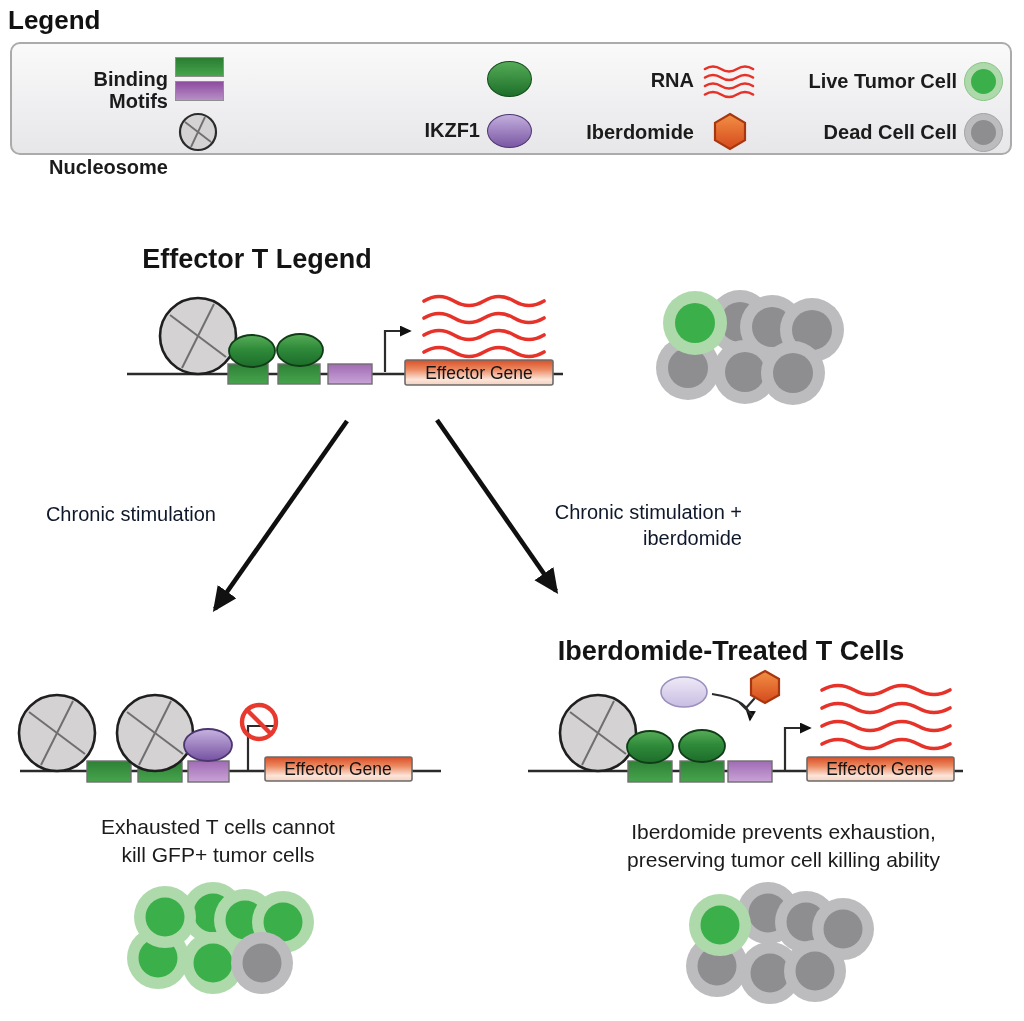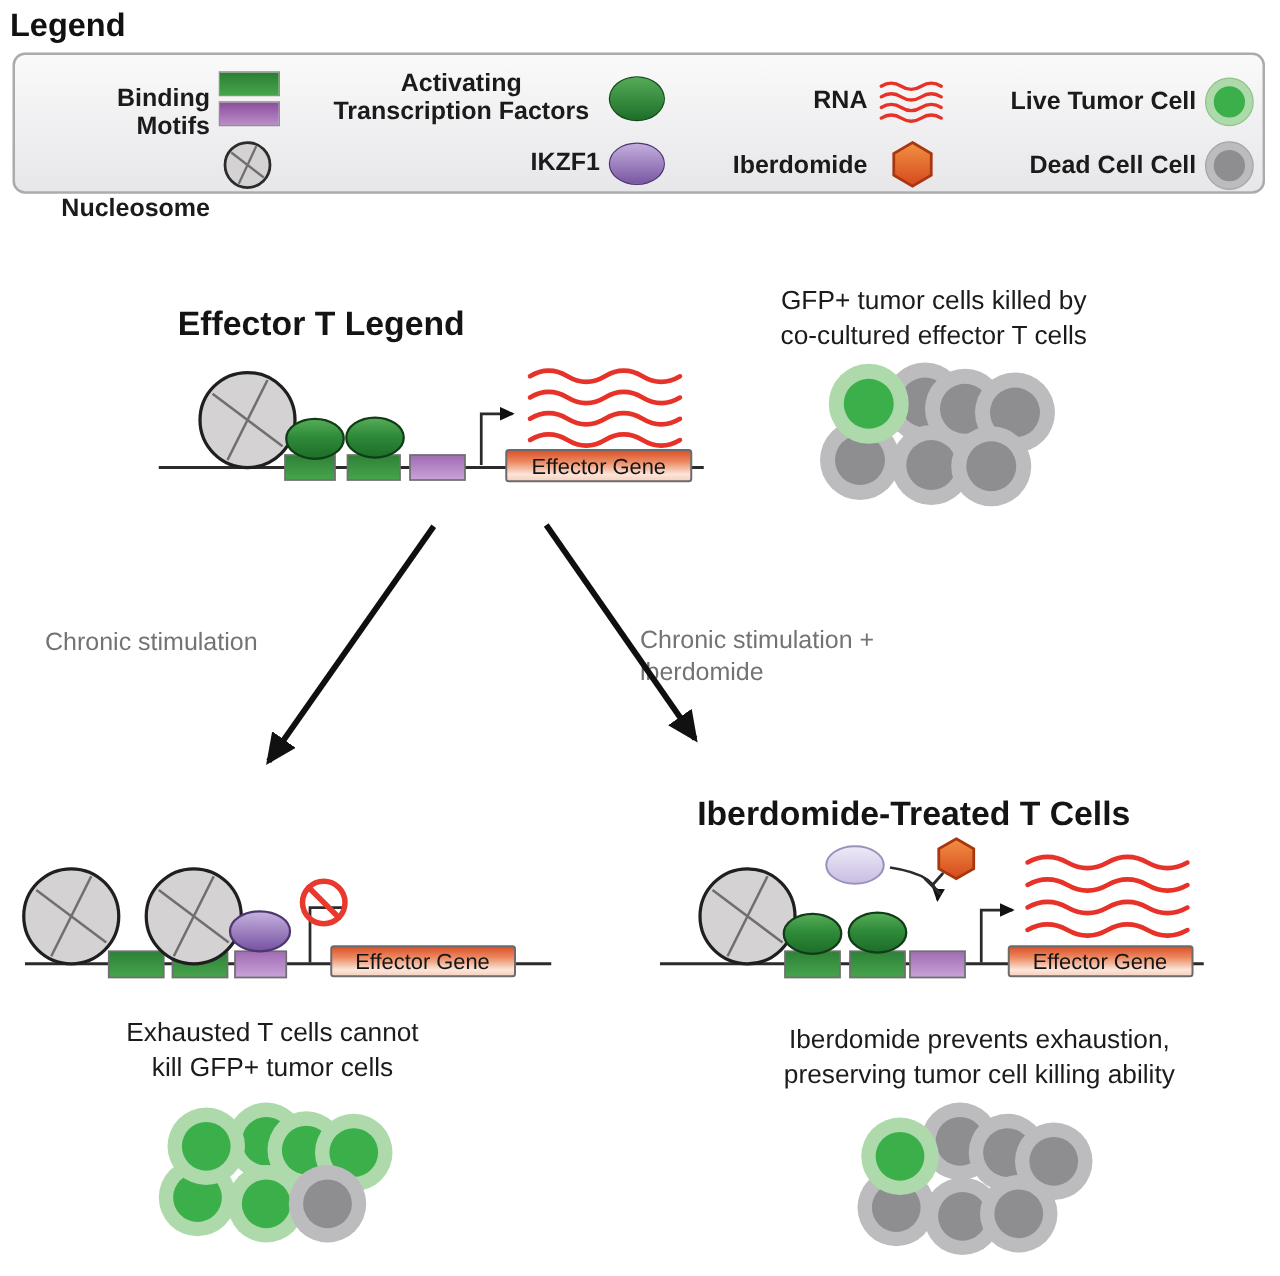--- a/index.html
+++ b/index.html
@@ -24,21 +24,21 @@
   .oval.ikzf1{width:45px;height:34px;background:linear-gradient(180deg,#c3aedd,#7a57a3);border:1.8px solid #4d3671;}
   .cellglyph{position:absolute;border-radius:50%;display:flex;align-items:center;justify-content:center;box-sizing:border-box;}
   .cellglyph .nuc{border-radius:50%;}
   .cellglyph.live{width:39px;height:39px;background:#aedaab;border:1px solid #8cc489;}
   .cellglyph.live .nuc{width:25px;height:25px;background:#3bb04a;}
   .cellglyph.dead{width:39px;height:39px;background:#bcbcbe;border:1px solid #a4a4a6;}
   .cellglyph.dead .nuc{width:25px;height:25px;background:#8e8e91;}
   .icon{position:absolute;}
   .sec-title{position:absolute;font-weight:bold;font-size:27px;color:#141414;}
   .caption{position:absolute;font-size:21px;line-height:28px;color:#1b1b1b;white-space:pre-line;text-align:center;}
-  .alabel{position:absolute;font-size:20px;line-height:26px;color:#737373;white-space:pre-line;text-align:left;}
+  .alabel{position:absolute;font-size:20px;line-height:26px;color:#0f172a;white-space:pre-line;text-align:right;}
   #diagram{position:absolute;left:0;top:0;}
   #diagram text{font-family:"Liberation Sans","DejaVu Sans",sans-serif;}
 </style>
 </head>
 <body>
 
 <div class="canvas">
 
   <div class="legend-title">Legend</div>
 
@@ -47,22 +47,20 @@
     <div class="swatch green" style="left:163px;top:13px;"></div>
     <div class="swatch purple" style="left:163px;top:37px;"></div>
 
     <div class="llabel right" style="left:18px;top:64px;width:138px;margin-top:48px;">Nucleosome</div>
     <svg class="icon" style="left:165px;top:67px;" width="42" height="42" viewBox="0 0 42 42">
       <circle cx="21" cy="21" r="18" fill="#d4d2d3" stroke="#2b2b2b" stroke-width="2.2"></circle>
       <line x1="8" y1="11" x2="34" y2="31" stroke="#6f6f6f" stroke-width="1.8"></line>
       <line x1="28" y1="6" x2="14" y2="36" stroke="#6f6f6f" stroke-width="1.8"></line>
     </svg>
 
-    <div class="llabel center" style="left:242px;top:12px;width:230px;">Activating
-Transcription Factors</div>
     <div class="oval tf" style="left:475px;top:17px;"></div>
 
     <div class="llabel right" style="left:330px;top:75px;width:138px;">IKZF1</div>
     <div class="oval ikzf1" style="left:475px;top:70px;"></div>
 
     <div class="llabel right" style="left:550px;top:25px;width:132px;">RNA</div>
     <svg class="icon" style="left:690px;top:20px;" width="56" height="36" viewBox="0 0 56 36">
       <g fill="none" stroke="#e63228" stroke-width="2.6" stroke-linecap="round">
         <path d="M3,5 q8,-5 16,0 t16,0 t16,0"></path>
         <path d="M3,13.5 q8,-5 16,0 t16,0 t16,0"></path>
@@ -87,22 +85,20 @@
         <div class="nuc"></div>
       </div>
 
     <div class="llabel right" style="left:785px;top:77px;width:160px;">Dead Cell Cell</div>
     <div class="cellglyph dead" style="left:952px;top:69px;">
         <div class="nuc"></div>
       </div>
   </div>
 
   <div class="sec-title center" style="left:117px;top:244px;width:280px;text-align:center;">Effector T Legend</div>
-  <div class="caption" style="left:597px;top:227px;width:300px;">GFP+ tumor cells killed by
-co-cultured effector T cells</div>
 
   <div class="alabel" style="left:36px;top:501px;width:180px;">Chronic stimulation</div>
   <div class="alabel" style="left:512px;top:499px;width:230px;">Chronic stimulation +
 iberdomide</div>
 
   <div class="caption" style="left:68px;top:813px;width:300px;">Exhausted T cells cannot
 kill GFP+ tumor cells</div>
 
   <div class="sec-title center" style="left:531px;top:636px;width:400px;text-align:center;">Iberdomide-Treated T Cells</div>
   <div class="caption" style="left:601px;top:818px;width:365px;">Iberdomide prevents exhaustion,

